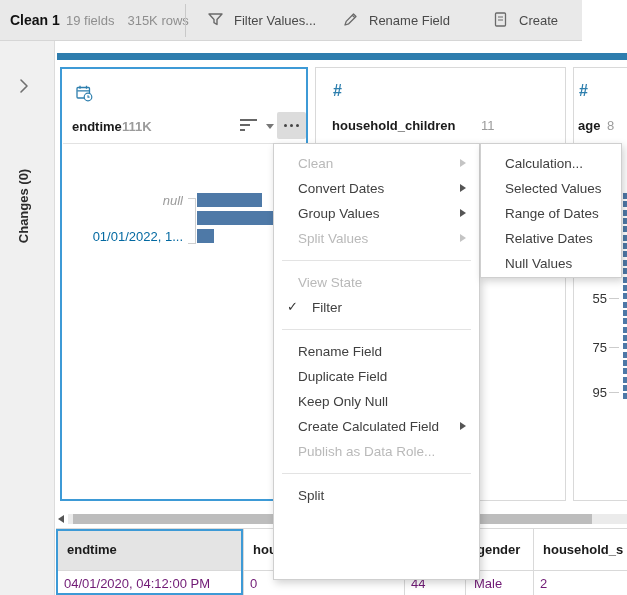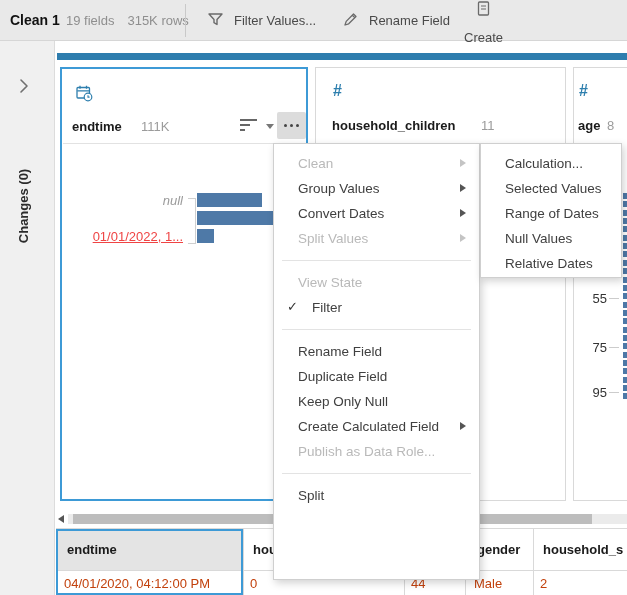--- a/index.html
+++ b/index.html
@@ -1,30 +1,30 @@
 <!DOCTYPE html>
 <html><head>
 <meta charset="utf-8">
 <style>
   * { margin:0; padding:0; box-sizing:border-box; }
   html,body { width:627px; height:595px; overflow:hidden; }
   body { font-family:"Liberation Sans", sans-serif; background:#fff; position:relative; }
   #app { position:absolute; left:0; top:0; width:627px; height:595px; overflow:hidden; background:#fff; }
 
   
-  .toolbar { position:absolute; left:0; top:0; width:627px; height:41px; background:#e9e9e9; border-bottom:1px solid #d6d6d6; }
+  .toolbar { position:absolute; left:0; top:0; width:582px; height:41px; background:#e9e9e9; border-bottom:1px solid #d6d6d6; }
   .step-title { position:absolute; left:10px; top:12px; font-size:14px; font-weight:bold; color:#111; }
   .step-meta { position:absolute; left:66px; top:13px; font-size:13px; color:#8f8f8f; }
   .step-meta span + span { margin-left:13px; }
   .tb-divider { position:absolute; left:185px; top:4px; width:1px; height:33px; background:#c9c9c9; }
   .tb-btn { position:absolute; top:0; height:41px; display:flex; align-items:center; gap:10px; color:#4a4a4a; font-size:13px; cursor:default; }
   .tb-btn svg { flex:0 0 auto; }
   #btn-filter-values { left:207px; }
   #btn-rename-field { left:342px; }
-  #btn-create-field { left:464px;flex-direction:column; }
+  #btn-create-field { left:492px; }
 
   
   .sidebar { position:absolute; left:0; top:41px; width:55px; height:554px; background:#f0f0f0; border-right:1px solid #dcdcdc; }
   .sidebar-chevron { position:absolute; left:16px; top:36px; }
   .changes-label { position:absolute; left:-34px; top:155px; width:120px; height:20px; text-align:center;
                    font-size:13px; font-weight:bold; color:#2b2b2b; transform:rotate(-90deg); white-space:nowrap; }
 
   
   .top-strip { position:absolute; left:57px; top:53px; width:570px; height:7px; background:#2e7dae; }
   .card { position:absolute; top:67px; background:#fff; }
@@ -44,41 +44,41 @@
   .caret-down { position:absolute; left:204px; top:55px; width:0; height:0;
                 border-left:4px solid transparent; border-right:4px solid transparent; border-top:5px solid #777; }
   .more-btn { position:absolute; left:215px; top:43px; width:29px; height:27px; background:#dcdcdc; border-radius:2px;
               display:flex; align-items:center; justify-content:center; gap:3px; }
   .more-btn b { width:3px; height:3px; border-radius:50%; background:#444; }
 
   
   .et-bar { position:absolute; background:#4e79a7; height:14px; left:135px; }
   .et-label { position:absolute; width:120px; text-align:right; font-size:13px; white-space:nowrap; overflow:hidden; left:1px; }
   .et-label.null { color:#9b9b9b; font-style:italic; }
-  .et-label.date { color:#ef4444;text-decoration:underline; }
+  .et-label.date { color:#0369a1; }
   .et-tick { position:absolute; background:#cfcfcf; }
 
   
   .age-tick-label { position:absolute; width:30px; text-align:right; font-size:13px; color:#333; left:3px; }
   .age-tick-line { position:absolute; left:35px; width:10px; height:1px; background:#cccccc; }
   .age-bar { position:absolute; left:49px; width:6px; height:6px; background:#4e79a7; }
 
   
   .hscroll-track { position:absolute; left:68px; top:514px; width:559px; height:10px; background:#ebebeb; }
   .hscroll-thumb { position:absolute; left:73px; top:514px; width:519px; height:10px; background:#bdbdbd; }
   .hscroll-arrow { position:absolute; left:58px; top:515px; width:0; height:0;
                    border-top:4px solid transparent; border-bottom:4px solid transparent; border-right:6px solid #555; }
 
   
   .grid-topline { position:absolute; left:56px; top:528px; width:571px; height:1px; background:#d9d9d9; }
   .grid-rowline { position:absolute; left:56px; top:570px; width:571px; height:1px; background:#d9d9d9; }
   .grid-vline { position:absolute; top:529px; width:1px; height:66px; background:#d9d9d9; }
   .grid-header-cell { position:absolute; top:529px; height:41px; font-size:13px; font-weight:bold; color:#1a1a1a;
                       display:flex; align-items:center; white-space:nowrap; overflow:hidden; background:#fff; }
-  .grid-value-cell { position:absolute; top:571px; height:24px; font-size:13px; color:#c2410c;
+  .grid-value-cell { position:absolute; top:571px; height:24px; font-size:13px; color:#701a75;
                      display:flex; align-items:center; white-space:nowrap; }
   .sel-col-box { position:absolute; left:56px; top:529px; width:187px; height:66px; border:2px solid #3d9ad6; z-index:3; pointer-events:none; }
 
   
   .menu { position:absolute; background:#fff; border:1px solid #cfcfcf; box-shadow:2px 3px 8px rgba(0,0,0,0.18); z-index:10; }
   #context-menu { left:273px; top:143px; width:207px; height:437px; padding-top:7px; }
   #filter-submenu { left:480px; top:143px; width:142px; height:135px; padding-top:7px; z-index:11; }
   .menu-item { position:relative; height:25px; display:flex; align-items:center; padding-left:24px; font-size:13.5px; color:#404040; }
   .menu-item.indent { padding-left:38px; }
   .menu-item.disabled { color:#b9b9b9; }
@@ -144,21 +144,21 @@
   <div class="card" id="card-endtime">
     <div class="card-type-icon">
       <svg width="19" height="19" viewBox="0 0 19 19">
         <rect x="2" y="3.5" width="12.5" height="10.5" rx="1" fill="none" stroke="#2e7fae" stroke-width="1.3"></rect>
         <path d="M5 1.8 v3 M11.5 1.8 v3 M2.3 6.8 h12" stroke="#2e7fae" stroke-width="1.3" fill="none"></path>
         <circle cx="13" cy="13" r="3.8" fill="#fff" stroke="#2e7fae" stroke-width="1.2"></circle>
         <path d="M13 11.2 v1.9 h1.6" fill="none" stroke="#2e7fae" stroke-width="1.1"></path>
       </svg>
     </div>
     <div class="card-title" style="left:10px; top:50px;">endtime</div>
-    <div class="card-count" style="left:79px; top:50px;">111K</div>
+    <div class="card-count" style="left:60px; top:50px;font-weight:bold;">111K</div>
     <div class="sort-icon">
         <i style="top:0;width:17px;"></i>
         <i style="top:5px;width:10px;"></i>
         <i style="top:10px;width:5px;"></i>
       </div>
     <div class="caret-down"></div>
     <div class="more-btn">
         <b></b>
         <b></b>
         <b></b>
@@ -244,25 +244,25 @@
       <div class="grid-header-cell" style="left: 534px; width: 92px; padding-left: 9px; background: rgb(255, 255, 255);">household_s</div>
       <div class="grid-value-cell" style="left: 534px; width: 92px; padding-left: 6px;">2</div>
     </div>
 
   <div class="menu" id="context-menu">
       <div class="menu-item disabled">
         <span>Clean</span>
         <span class="sub-arrow"></span>
       </div>
       <div class="menu-item">
+        <span>Convert Dates</span>
+        <span class="sub-arrow"></span>
+      </div>
+      <div class="menu-item">
         <span>Group Values</span>
-        <span class="sub-arrow"></span>
-      </div>
-      <div class="menu-item">
-        <span>Convert Dates</span>
         <span class="sub-arrow"></span>
       </div>
       <div class="menu-item disabled">
         <span>Split Values</span>
         <span class="sub-arrow"></span>
       </div>
       <div class="menu-sep"></div>
       <div class="menu-item disabled">
         <span>View State</span>
       </div>
@@ -290,17 +290,17 @@
       <div class="menu-sep"></div>
       <div class="menu-item">
         <span>Split</span>
       </div>
     </div>
 
   <div class="menu" id="filter-submenu">
       <div class="menu-item">Calculation...</div>
       <div class="menu-item">Selected Values</div>
       <div class="menu-item">Range of Dates</div>
+      <div class="menu-item">Relative Dates</div>
       <div class="menu-item">Null Values</div>
-      <div class="menu-item">Relative Dates</div>
     </div>
 
 </div>
 
 </body></html>

